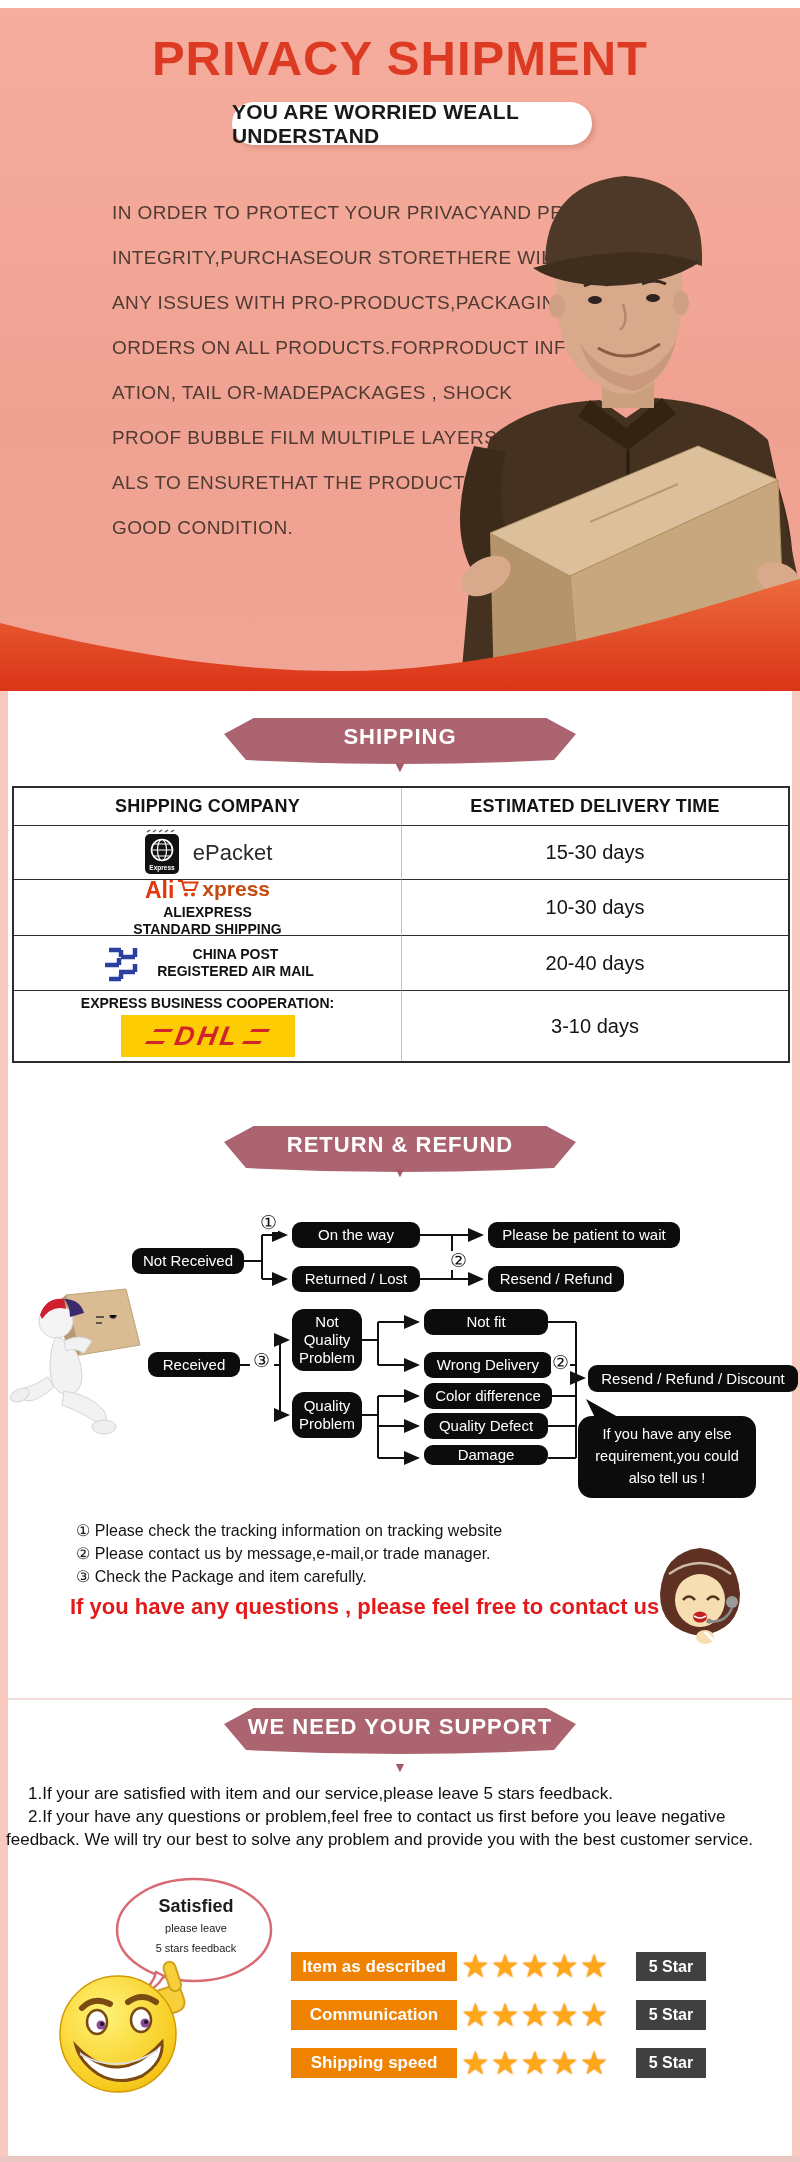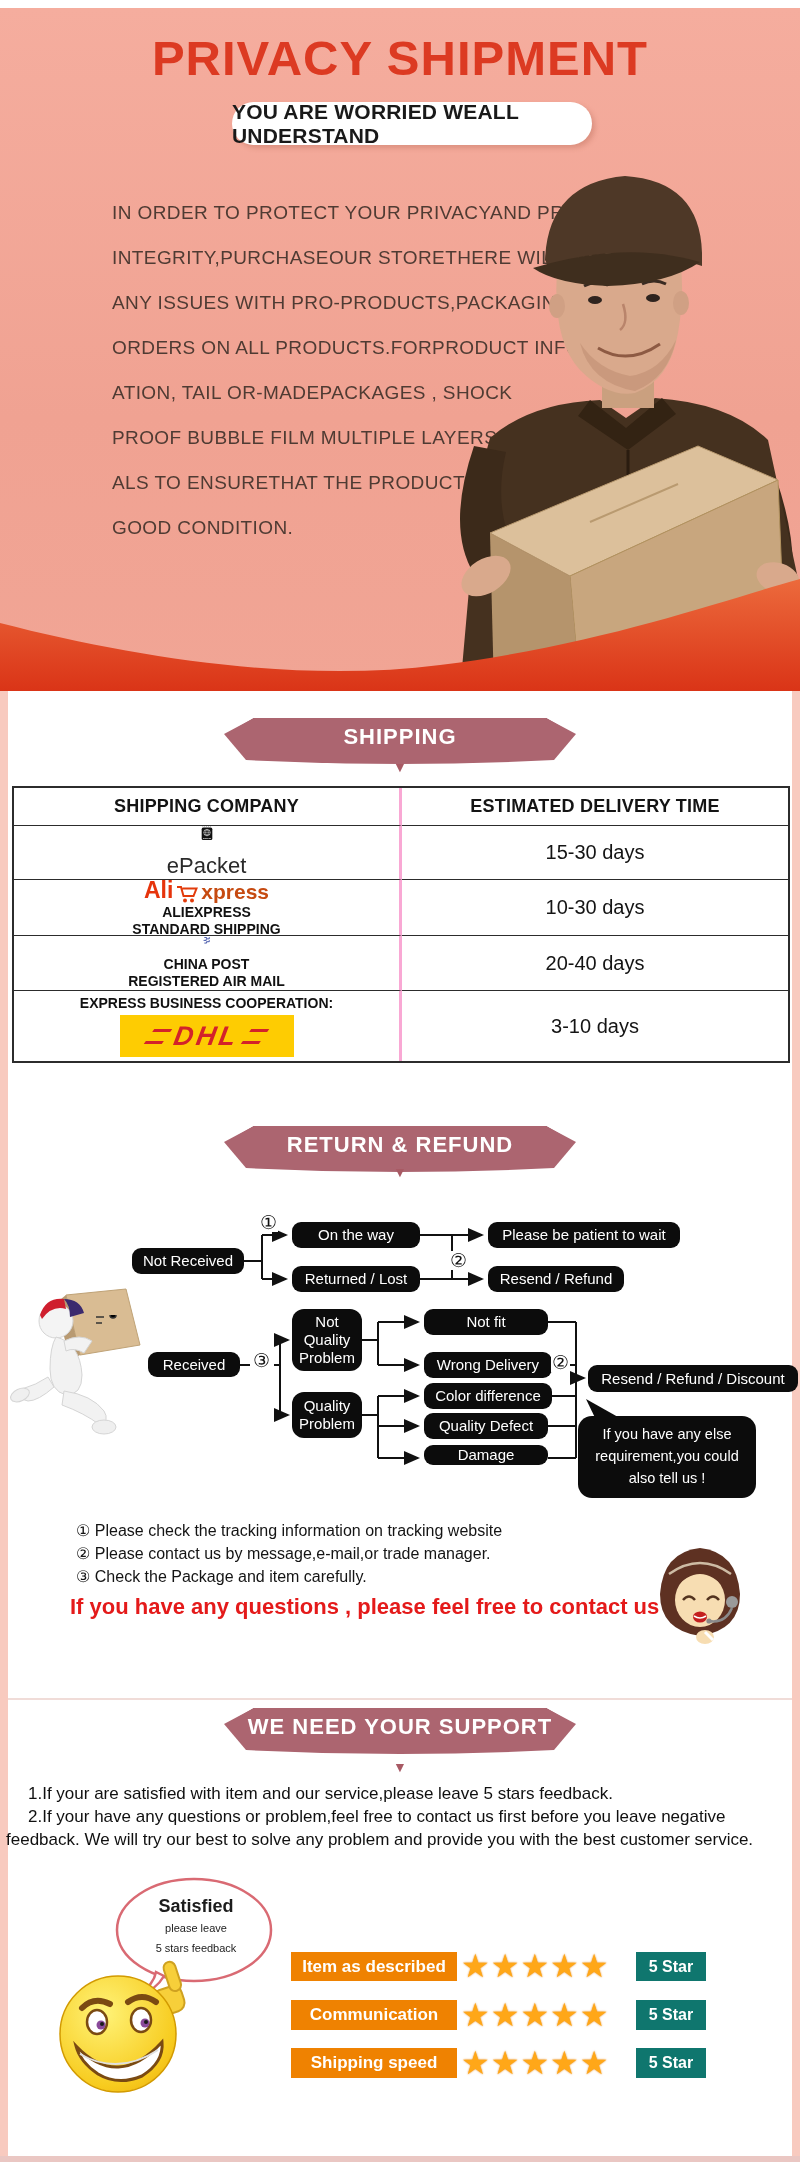--- a/index.html
+++ b/index.html
@@ -28,27 +28,27 @@
   .ribbon-text{position:absolute;left:0;top:8px;width:352px;text-align:center;
         color:#fff;font-size:22px;font-weight:bold;letter-spacing:1px}
   .tri{left:0;width:800px;text-align:center;color:#a85a64;font-size:14px;line-height:14px}
 
   
   .stable{left:12px;top:778px;width:774px;height:273px;border:2px solid #2c2c2c;
         display:grid;grid-template-columns:388px 1fr;grid-template-rows:38px 54px 56px 55px auto;
         background:#fff}
   .cell{border-bottom:1px solid #2c2c2c;display:flex;align-items:center;justify-content:center;
         flex-direction:column;color:#141414}
-  .c1{border-right:3px solid #f9a8d4}
+  .c1{border-right:1px solid #f9a8d4}
   .lastrow{border-bottom:none}
   .th{font-weight:bold;font-size:18px;letter-spacing:.2px;flex-direction:row}
   .tval{font-size:20px}
-  .rowflex{flex-direction:column;gap:12px}
+  .rowflex{flex-direction:row;gap:12px}
   .epk-name{font-size:22px;color:#2a2a2a}
-  .ali-line{display:flex;align-items:flex-end;gap:2px;font-weight:bold}
+  .ali-line{display:flex;gap:2px;font-weight:bold}
   .ali-a{color:#e6340c;font-size:23px}
   .ali-x{color:#c64a10;font-size:21px}
   .small-co{font-weight:bold;font-size:14px;line-height:17px;text-align:center;color:#111}
   .dhl-label{font-weight:bold;font-size:14px;color:#111;margin-bottom:4px}
   .dhl-box{width:174px;height:42px;background:#fecc02;display:flex;align-items:center;
         justify-content:center;gap:7px}
   .dhl-txt{color:#d3222a;font-weight:bold;font-style:italic;font-size:27px;letter-spacing:3px;
         transform:skewX(-10deg)}
   .dhl-dash{width:18px;height:9px;border-top:3px solid #d3222a;border-bottom:3px solid #d3222a;
         transform:skewX(-35deg)}
@@ -64,21 +64,21 @@
 
   .note{position:absolute;font-size:16px;color:#141414;line-height:20px;white-space:nowrap}
   .contact{left:70px;top:1586px;width:640px;font-size:22px;font-weight:bold;color:#e41a1a}
 
   
   .sup{position:absolute;font-size:17px;color:#101010;white-space:nowrap}
   .rate-bar{position:absolute;left:291px;width:166px;background:#ef8201;color:#fff;
         font-weight:bold;font-size:17px;display:flex;align-items:center;justify-content:center}
   .rate-stars{position:absolute;left:461px;width:176px;font-size:32px;line-height:32px;
         color:#ffa718;letter-spacing:1px;text-shadow:0 0 2px #e07c00}
-  .rate-badge{position:absolute;left:636px;width:70px;background:#0f766e;color:#fff;
+  .rate-badge{position:absolute;left:636px;width:70px;background:#404040;color:#fff;
         font-weight:bold;font-size:16px;display:flex;align-items:center;justify-content:center}
   .bub-text{position:absolute;left:122px;top:1886px;width:148px;text-align:center;color:#1c1c1c}
   .bub-t1{font-size:18px;font-weight:bold;line-height:24px}
   .bub-t2{font-size:11px;line-height:20px}
 </style>
 </head>
 <body>
 
 <div class="page">
 

